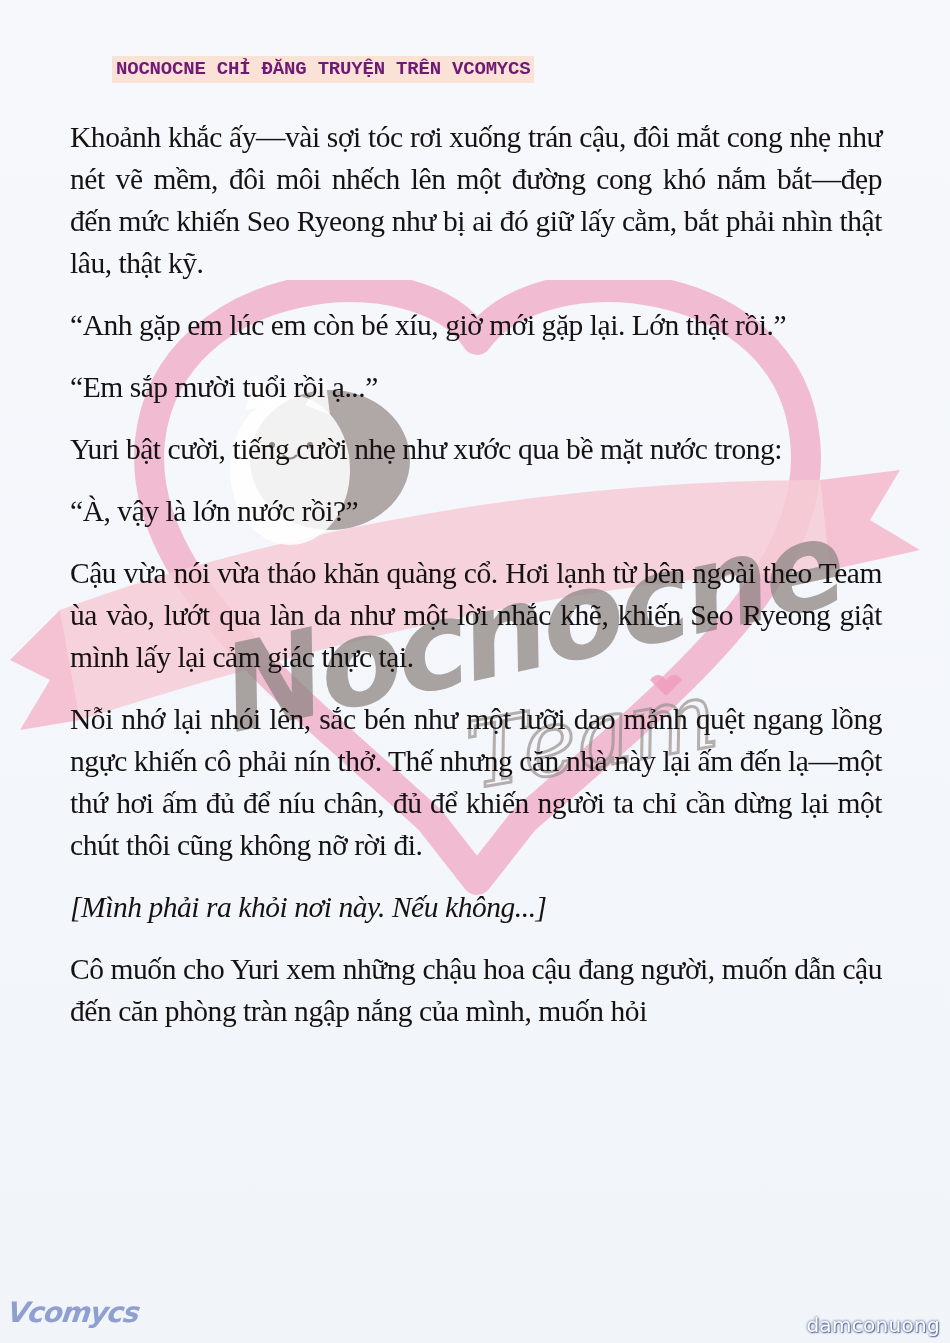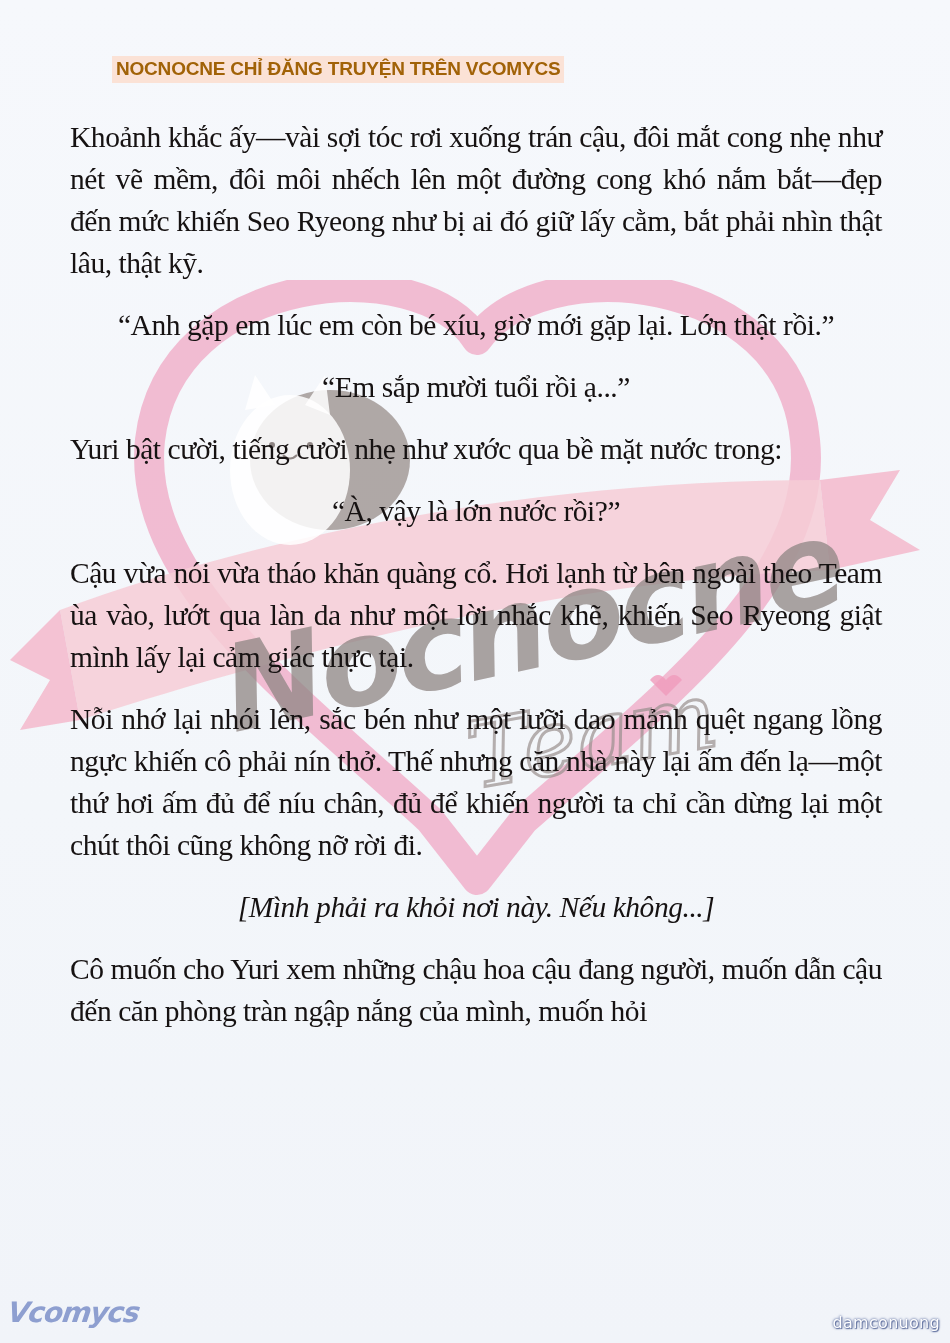--- a/index.html
+++ b/index.html
@@ -13,55 +13,55 @@
     position: absolute; inset: 0;
     background: linear-gradient(180deg, #f6f8fc 0%, #f3f6fa 60%, #f1f4f9 100%);
   }
   .watermark {
     position: absolute; left: 0; top: 280px; width: 950px; height: 640px;
     pointer-events: none;
   }
   .header-banner {
     position: absolute; left: 112px; top: 56px;
     background: #fbe2d6;
-    color: #a16207;
-    font-family: Liberation Sans, sans-serif;
+    color: #701a75;
+    font-family: Liberation Mono, monospace;
     font-weight: bold;
     font-size: 19px;
     letter-spacing: -0.2px;
     padding: 1px 4px 2px 4px;
     line-height: 24px;
   }
   .content {
     position: absolute; left: 70px; top: 116px; width: 812px;
     color: #161212;
     font-size: 29.5px;
     line-height: 42px;
   }
   .para {
     margin: 0 0 20px 0;
     text-align: justify;
     letter-spacing: -0.45px;
   }
-  .para.left { text-align: center; }
+  .para.left { text-align: left; }
   .para.italic { font-style: italic; }
   .footer-logo {
     position: absolute; left: 8px; top: 1296px;
     font-family: "DejaVu Sans", sans-serif;
     font-style: italic;
     font-size: 28px;
     font-weight: bold;
     color: #8e9fd0;
     letter-spacing: -1px;
     transform: skewX(-8deg);
   }
   .footer-credit {
     position: absolute; right: 10px; top: 1313px;
     font-family: "DejaVu Sans", sans-serif;
-    font-size: 16px;
+    font-size: 20px;
     color: #ffffff;
     letter-spacing: 0.3px;
     text-shadow: 0 0 2px #6a7aa8, 0 0 3px #6a7aa8, 1px 1px 1px #5a6a98;
   }
 </style>
 </head>
 <body>
 
 <div class="page">
 

